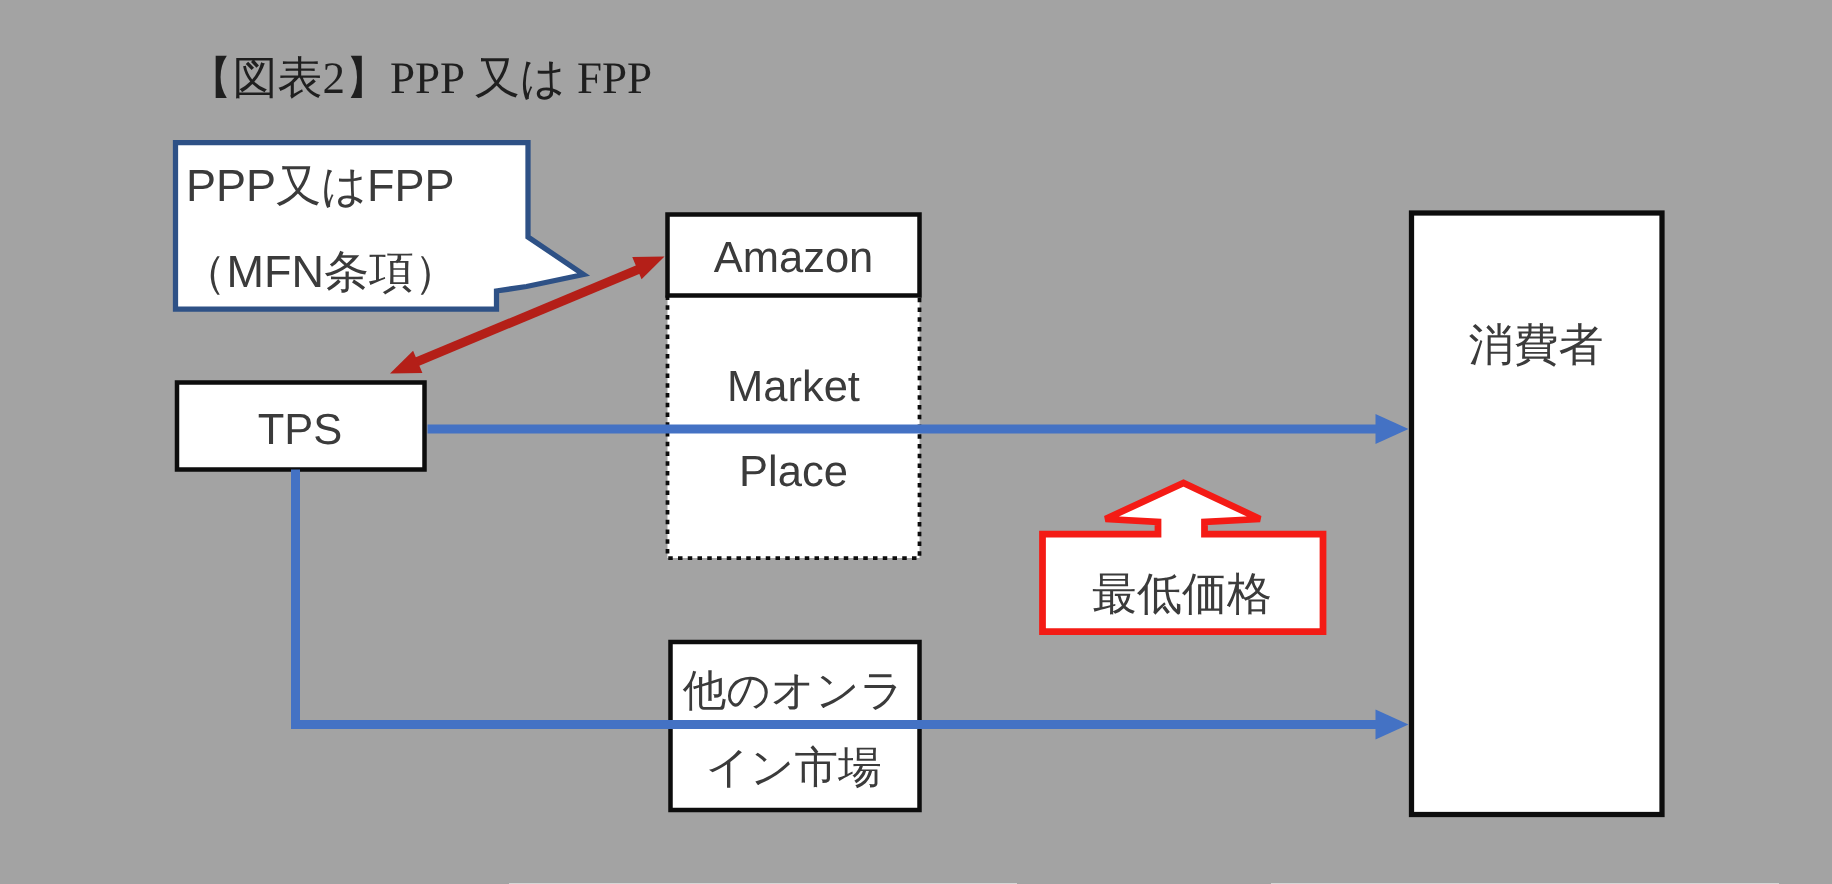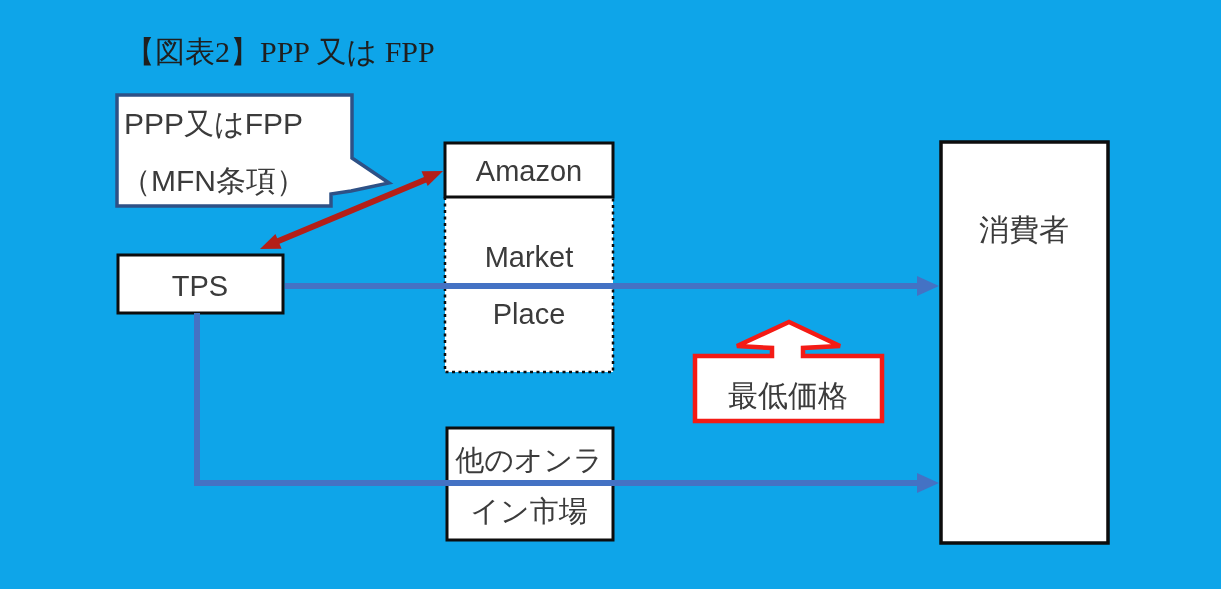--- a/index.html
+++ b/index.html
@@ -1,19 +1,19 @@
 <!DOCTYPE html>
 <html><head>
 <meta charset="utf-8">
 <style>
   html,body{margin:0;padding:0;background:#ffffff;}
   .stage{
     position:relative;
     width:1221px;height:589px;
-    background:#0ea5e9;
+    background:#a3a3a3;
     overflow:hidden;
     font-family:"Liberation Sans","DejaVu Sans",sans-serif;
   }
   svg{position:absolute;left:0;top:0;}
   text{
     font-family:"Liberation Sans","DejaVu Sans",sans-serif;
     fill:#3b3b3b;
   }
   .title-text{
     font-family:"Liberation Serif","DejaVu Serif",serif;

